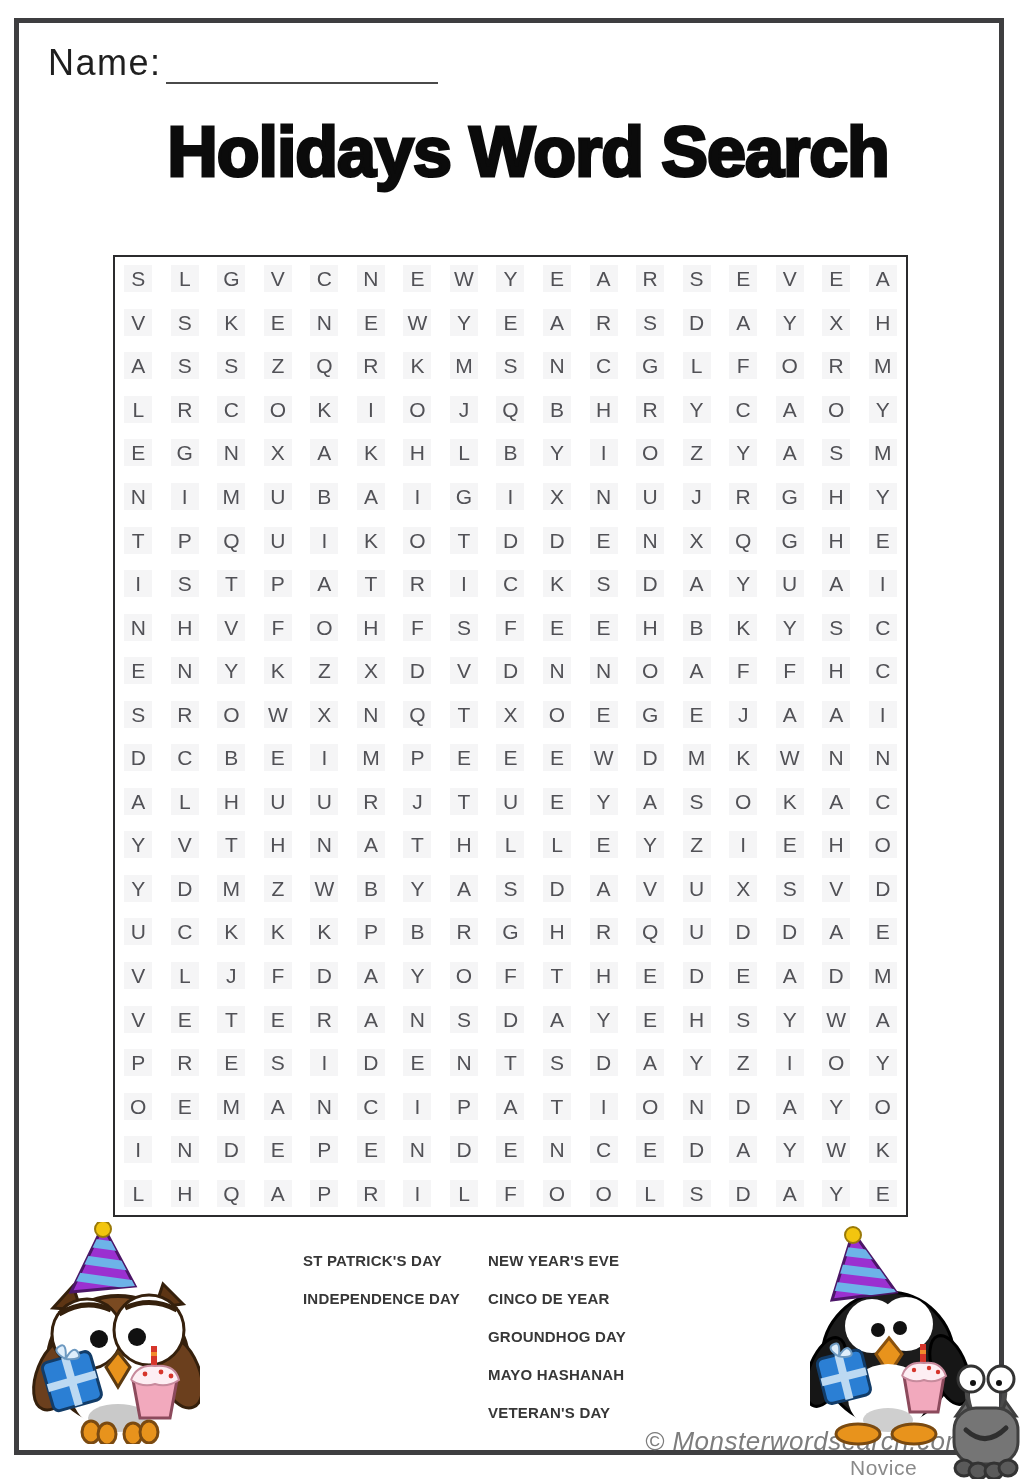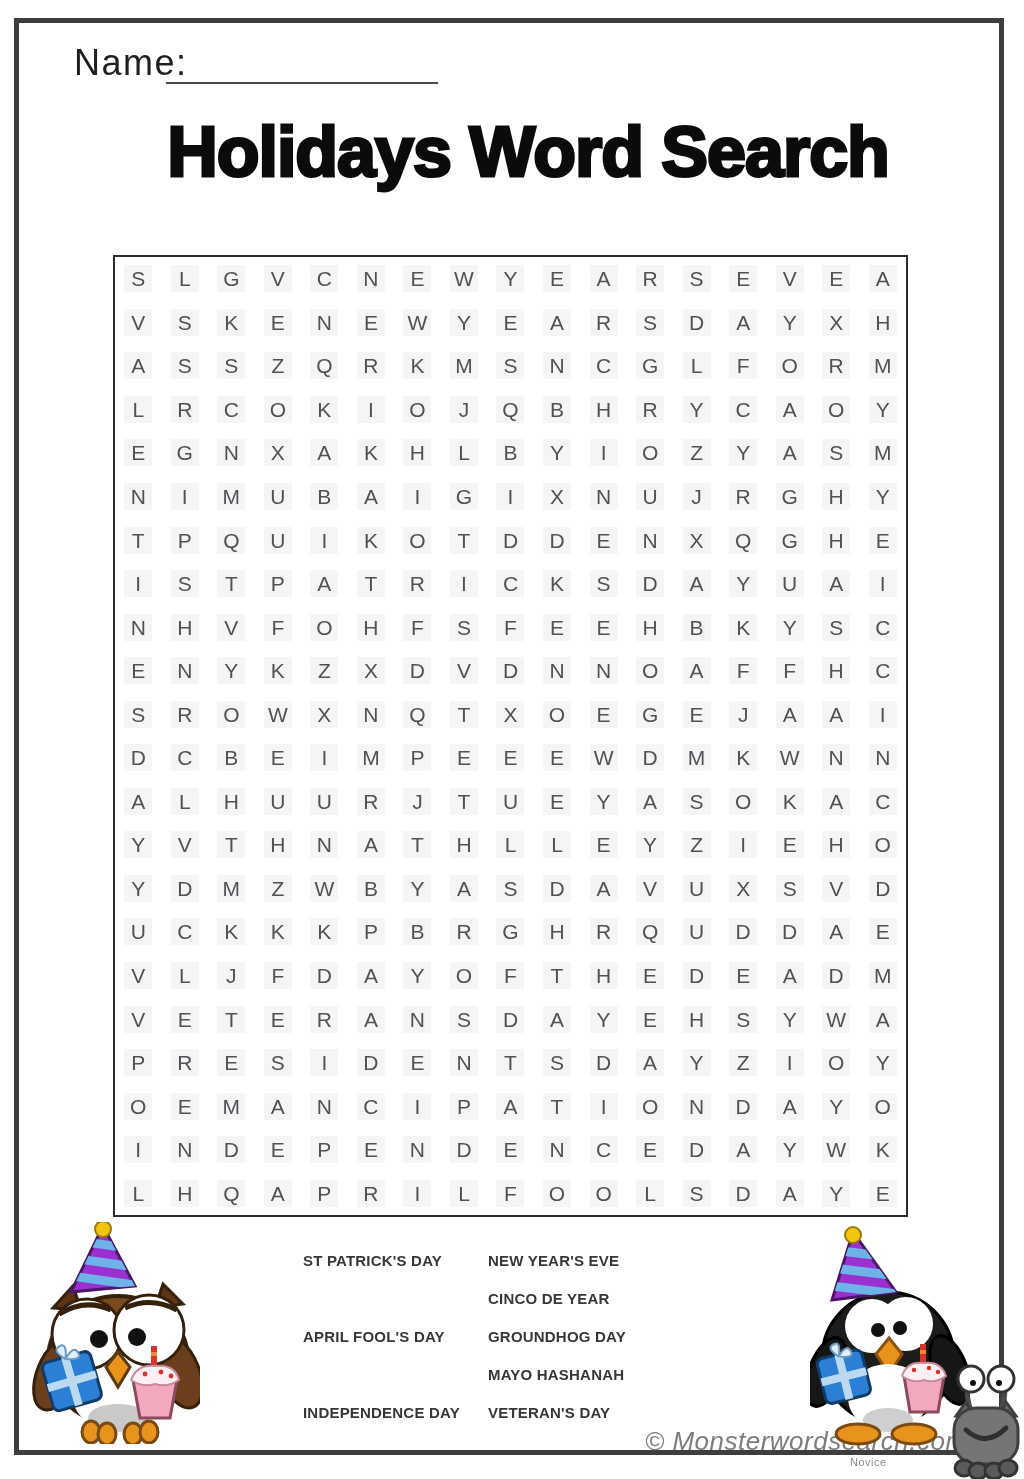--- a/index.html
+++ b/index.html
@@ -3,55 +3,55 @@
 <meta charset="utf-8">
 <style>
   html,body{margin:0;padding:0;background:#ffffff;}
   body{width:1024px;height:1479px;position:relative;overflow:hidden;
        font-family:"Liberation Sans",sans-serif;}
 
   .frame{position:absolute;left:14px;top:18px;width:990px;height:1437px;
          border:5px solid #3e3e40;box-sizing:border-box;background:#fff;}
 
   .name-row{position:absolute;left:48px;top:42px;}
-  .name-label{font-size:36px;color:#1f1f1f;letter-spacing:1.5px;margin-left:26px;}
+  .name-label{font-size:36px;color:#1f1f1f;letter-spacing:1.5px;}
   .name-line{position:absolute;left:166px;top:82px;width:272px;height:0;
              border-top:2px solid #4a4a4a;}
 
   .title{position:absolute;left:0;top:112px;width:1024px;text-align:center;
          font-size:70px;font-weight:bold;color:#0b0b0b;margin:0;
          letter-spacing:-1px;-webkit-text-stroke:3px #0b0b0b;white-space:nowrap;padding-left:16px;}
 
   .grid{position:absolute;left:113px;top:255px;width:795px;height:962px;
         border:2px solid #2b2b2d;box-sizing:border-box;background:#fff;
         display:grid;grid-template-columns:repeat(17,1fr);
         grid-template-rows:repeat(22,1fr);}
   .cell{display:flex;align-items:center;justify-content:center;}
   .cell span{display:inline-block;min-width:24px;text-align:center;
              padding:3px 2px;background:#f5f5f6;
              font-size:21px;line-height:1;color:#515156;}
 
   .wordlist{position:absolute;left:303px;top:1241px;display:flex;}
   .wl-col{display:flex;flex-direction:column;}
-  .wl-col:nth-child(1){width:185px;gap:38px;}
+  .wl-col:nth-child(1){width:185px;}
   .wl-col:nth-child(2){width:165px;}
   .wl-item{height:38px;display:flex;align-items:center;
            font-size:15px;font-weight:bold;color:#373737;letter-spacing:0.2px;
            white-space:nowrap;}
 
   .mascot{position:absolute;z-index:6;}
   #owl{left:15px;top:1222px;}
   #penguin{left:810px;top:1226px;}
   #monster{left:948px;top:1364px;z-index:7;}
 
   .credit{position:absolute;left:645px;top:1426px;z-index:5;
           font-size:26px;font-style:italic;color:#7d7d7d;letter-spacing:0.5px;
           white-space:nowrap;}
   .novice{position:absolute;left:850px;top:1456px;z-index:8;
-          font-size:11px;color:#8a8a8a;letter-spacing:0.5px;}
+          font-size:21px;color:#8a8a8a;letter-spacing:0.5px;}
 </style>
 </head>
 <body>
 
 <div>
 
   <div class="frame"></div>
 
   <div class="name-row">
     <span class="name-label">Name:</span>
@@ -1181,21 +1181,20 @@
         <span>Y</span>
       </div>
       <div class="cell">
         <span>E</span>
       </div>
     </div>
 
   <div class="wordlist">
       <div class="wl-col">
         <div class="wl-item">ST PATRICK'S DAY</div>
-        <div class="wl-item">APRIL FOOL'S DAY</div>
         <div class="wl-item">INDEPENDENCE DAY</div>
       </div>
       <div class="wl-col">
         <div class="wl-item">NEW YEAR'S EVE</div>
         <div class="wl-item">CINCO DE YEAR</div>
         <div class="wl-item">GROUNDHOG DAY</div>
         <div class="wl-item">MAYO HASHANAH</div>
         <div class="wl-item">VETERAN'S DAY</div>
       </div>
     </div>

